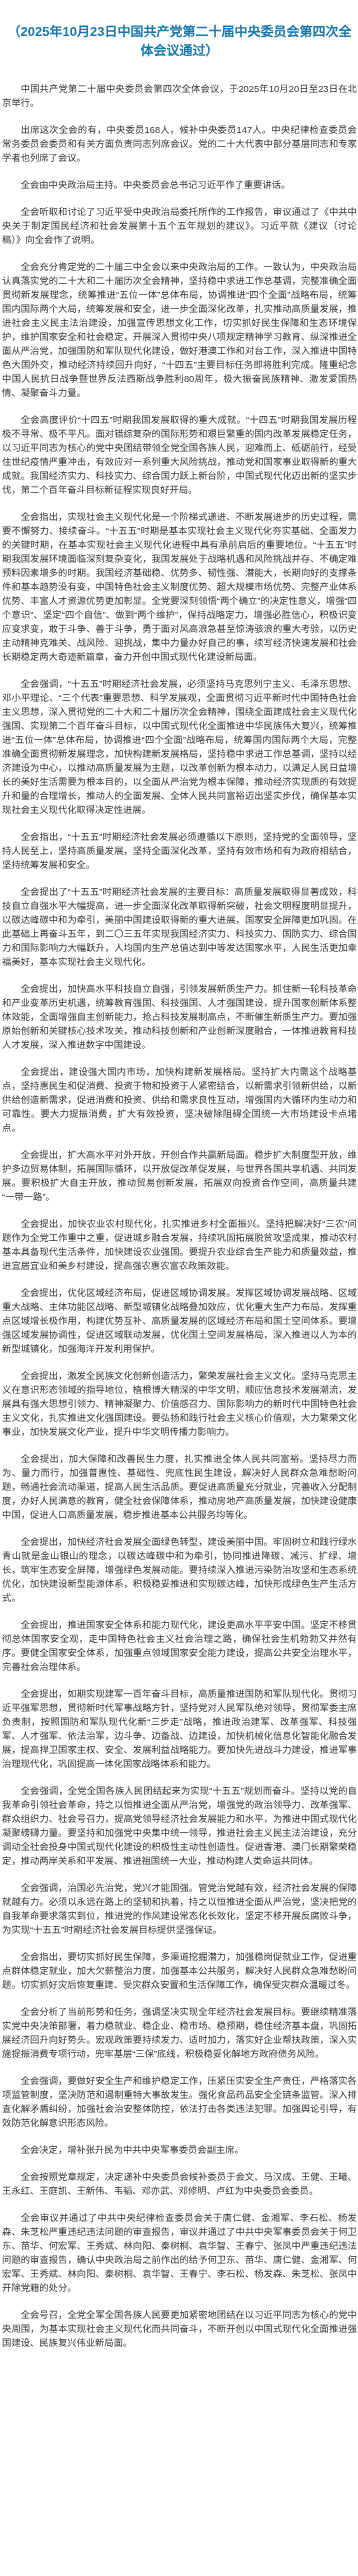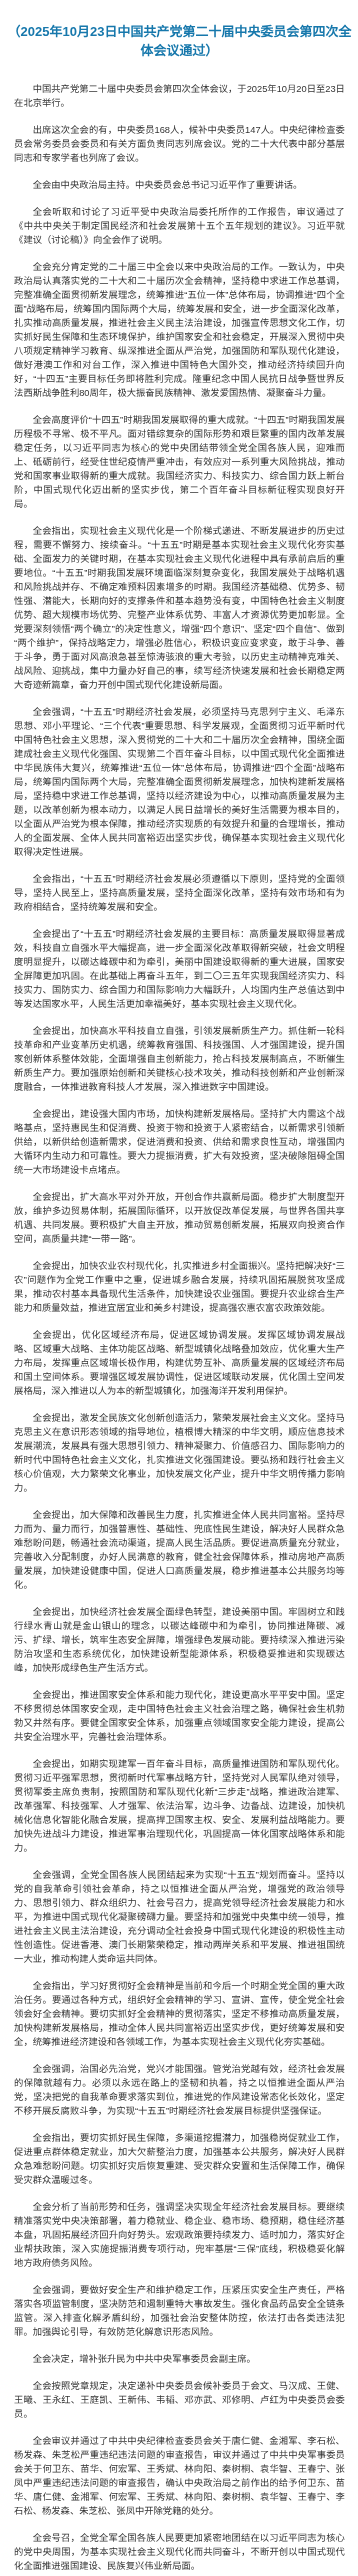--- a/index.html
+++ b/index.html
@@ -31,21 +31,21 @@
     font-size: 13px;
     font-weight: bold;
     color: #1778ac;
     line-height: 1.45;
   }
   .body-text p {
     font-size: 9.3px;
     line-height: 14px;
     text-indent: 2em;
     text-align: justify;
-    margin: 13px 12px;
+    margin: 13px 0;
     color: #333333;
   }
   .body-text p:first-child {
     margin-top: 21px;
   }
 </style>
 </head>
 <body>
 
 <div class="page">
@@ -65,22 +65,21 @@
     <p>全会提出，加快高水平科技自立自强，引领发展新质生产力。抓住新一轮科技革命和产业变革历史机遇，统筹教育强国、科技强国、人才强国建设，提升国家创新体系整体效能，全面增强自主创新能力，抢占科技发展制高点，不断催生新质生产力。要加强原始创新和关键核心技术攻关，推动科技创新和产业创新深度融合，一体推进教育科技人才发展，深入推进数字中国建设。</p>
     <p>全会提出，建设强大国内市场，加快构建新发展格局。坚持扩大内需这个战略基点，坚持惠民生和促消费、投资于物和投资于人紧密结合，以新需求引领新供给，以新供给创造新需求，促进消费和投资、供给和需求良性互动，增强国内大循环内生动力和可靠性。要大力提振消费，扩大有效投资，坚决破除阻碍全国统一大市场建设卡点堵点。</p>
     <p>全会提出，扩大高水平对外开放，开创合作共赢新局面。稳步扩大制度型开放，维护多边贸易体制，拓展国际循环，以开放促改革促发展，与世界各国共享机遇、共同发展。要积极扩大自主开放，推动贸易创新发展，拓展双向投资合作空间，高质量共建“一带一路”。</p>
     <p>全会提出，加快农业农村现代化，扎实推进乡村全面振兴。坚持把解决好“三农”问题作为全党工作重中之重，促进城乡融合发展，持续巩固拓展脱贫攻坚成果，推动农村基本具备现代生活条件，加快建设农业强国。要提升农业综合生产能力和质量效益，推进宜居宜业和美乡村建设，提高强农惠农富农政策效能。</p>
     <p>全会提出，优化区域经济布局，促进区域协调发展。发挥区域协调发展战略、区域重大战略、主体功能区战略、新型城镇化战略叠加效应，优化重大生产力布局，发挥重点区域增长极作用，构建优势互补、高质量发展的区域经济布局和国土空间体系。要增强区域发展协调性，促进区域联动发展，优化国土空间发展格局，深入推进以人为本的新型城镇化，加强海洋开发利用保护。</p>
     <p>全会提出，激发全民族文化创新创造活力，繁荣发展社会主义文化。坚持马克思主义在意识形态领域的指导地位，植根博大精深的中华文明，顺应信息技术发展潮流，发展具有强大思想引领力、精神凝聚力、价值感召力、国际影响力的新时代中国特色社会主义文化，扎实推进文化强国建设。要弘扬和践行社会主义核心价值观，大力繁荣文化事业，加快发展文化产业，提升中华文明传播力影响力。</p>
     <p>全会提出，加大保障和改善民生力度，扎实推进全体人民共同富裕。坚持尽力而为、量力而行，加强普惠性、基础性、兜底性民生建设，解决好人民群众急难愁盼问题，畅通社会流动渠道，提高人民生活品质。要促进高质量充分就业，完善收入分配制度，办好人民满意的教育，健全社会保障体系，推动房地产高质量发展，加快建设健康中国，促进人口高质量发展，稳步推进基本公共服务均等化。</p>
     <p>全会提出，加快经济社会发展全面绿色转型，建设美丽中国。牢固树立和践行绿水青山就是金山银山的理念，以碳达峰碳中和为牵引，协同推进降碳、减污、扩绿、增长，筑牢生态安全屏障，增强绿色发展动能。要持续深入推进污染防治攻坚和生态系统优化，加快建设新型能源体系，积极稳妥推进和实现碳达峰，加快形成绿色生产生活方式。</p>
     <p>全会提出，推进国家安全体系和能力现代化，建设更高水平平安中国。坚定不移贯彻总体国家安全观，走中国特色社会主义社会治理之路，确保社会生机勃勃又井然有序。要健全国家安全体系，加强重点领域国家安全能力建设，提高公共安全治理水平，完善社会治理体系。</p>
     <p>全会提出，如期实现建军一百年奋斗目标，高质量推进国防和军队现代化。贯彻习近平强军思想，贯彻新时代军事战略方针，坚持党对人民军队绝对领导，贯彻军委主席负责制，按照国防和军队现代化新“三步走”战略，推进政治建军、改革强军、科技强军、人才强军、依法治军，边斗争、边备战、边建设，加快机械化信息化智能化融合发展，提高捍卫国家主权、安全、发展利益战略能力。要加快先进战斗力建设，推进军事治理现代化，巩固提高一体化国家战略体系和能力。</p>
-    <p>全会强调，全党全国各族人民团结起来为实现“十五五”规划而奋斗。坚持以党的自我革命引领社会革命，持之以恒推进全面从严治党，增强党的政治领导力、思想引领力、群众组织力、社会号召力，提高党领导经济社会发展能力和水平，为推进中国式现代化凝聚磅礴力量。要坚持和加强党中央集中统一领导，推进社会主义民主法治建设，充分调动全社会投身中国式现代化建设的积极性主动性创造性。促进香港、澳门长期繁荣稳定，推动两岸关系和平发展、推进祖国统一大业，推动构建人类命运共同体。</p>
-    <p>全会指出，学习好贯彻好全会精神是当前和今后一个时期全党全国的重大政治任务。要通过各种方式，组织好全会精神的学习、宣讲、宣传，使全党全社会领会好全会精神。要切实抓好全会精神的贯彻落实，坚定不移推动高质量发展，加快构建新发展格局，推动全体人民共同富裕迈出坚实步伐，更好统筹发展和安全，统筹推进经济建设和各领域工作，为基本实现社会主义现代化夯实基础。</p>
+    <p>全会强调，全党全国各族人民团结起来为实现“十五五”规划而奋斗。坚持以党的自我革命引领社会革命，持之以恒推进全面从严治党，增强党的政治领导力、改革强军、群众组织力、社会号召力，提高党领导经济社会发展能力和水平，为推进中国式现代化凝聚磅礴力量。要坚持和加强党中央集中统一领导，推进社会主义民主法治建设，充分调动全社会投身中国式现代化建设的积极性主动性创造性。促进香港、澳门长期繁荣稳定，推动两岸关系和平发展、推进祖国统一大业，推动构建人类命运共同体。</p>
     <p>全会强调，治国必先治党，党兴才能国强。管党治党越有效，经济社会发展的保障就越有力。必须以永远在路上的坚韧和执着，持之以恒推进全面从严治党，坚决把党的自我革命要求落实到位，推进党的作风建设常态化长效化，坚定不移开展反腐败斗争，为实现“十五五”时期经济社会发展目标提供坚强保证。</p>
     <p>全会指出，要切实抓好民生保障，多渠道挖掘潜力，加强稳岗促就业工作，促进重点群体稳定就业，加大欠薪整治力度，加强基本公共服务，解决好人民群众急难愁盼问题。切实抓好灾后恢复重建、受灾群众安置和生活保障工作，确保受灾群众温暖过冬。</p>
     <p>全会分析了当前形势和任务，强调坚决实现全年经济社会发展目标。要继续精准落实党中央决策部署，着力稳就业、稳企业、稳市场、稳预期，稳住经济基本盘，巩固拓展经济回升向好势头。宏观政策要持续发力、适时加力，落实好企业帮扶政策，深入实施提振消费专项行动，兜牢基层“三保”底线，积极稳妥化解地方政府债务风险。</p>
     <p>全会强调，要做好安全生产和维护稳定工作，压紧压实安全生产责任，严格落实各项监管制度，坚决防范和遏制重特大事故发生。强化食品药品安全全链条监管。深入排查化解矛盾纠纷，加强社会治安整体防控，依法打击各类违法犯罪。加强舆论引导，有效防范化解意识形态风险。</p>
     <p>全会决定，增补张升民为中共中央军事委员会副主席。</p>
     <p>全会按照党章规定，决定递补中央委员会候补委员于会文、马汉成、王健、王曦、王永红、王庭凯、王新伟、韦韬、邓亦武、邓修明、卢红为中央委员会委员。</p>
     <p>全会审议并通过了中共中央纪律检查委员会关于唐仁健、金湘军、李石松、杨发森、朱芝松严重违纪违法问题的审查报告，审议并通过了中共中央军事委员会关于何卫东、苗华、何宏军、王秀斌、林向阳、秦树桐、袁华智、王春宁、张凤中严重违纪违法问题的审查报告，确认中央政治局之前作出的给予何卫东、苗华、唐仁健、金湘军、何宏军、王秀斌、林向阳、秦树桐、袁华智、王春宁、李石松、杨发森、朱芝松、张凤中开除党籍的处分。</p>
     <p>全会号召，全党全军全国各族人民要更加紧密地团结在以习近平同志为核心的党中央周围，为基本实现社会主义现代化而共同奋斗，不断开创以中国式现代化全面推进强国建设、民族复兴伟业新局面。</p>
   </div>
 

